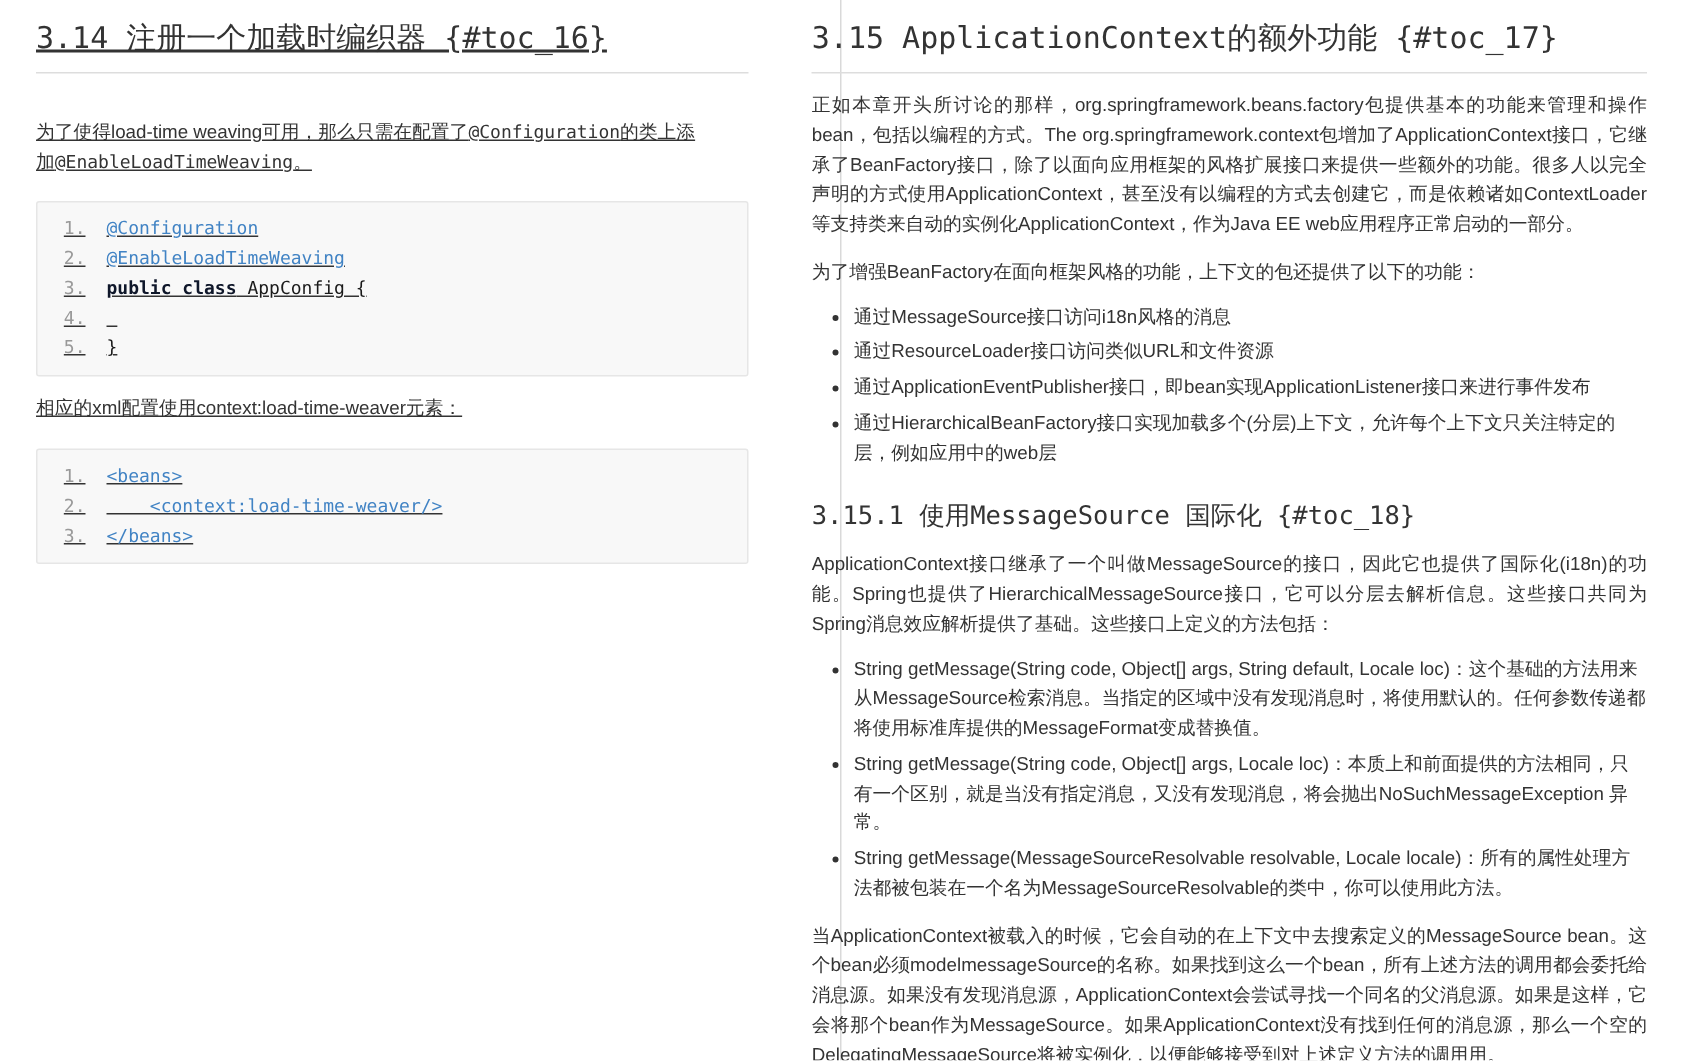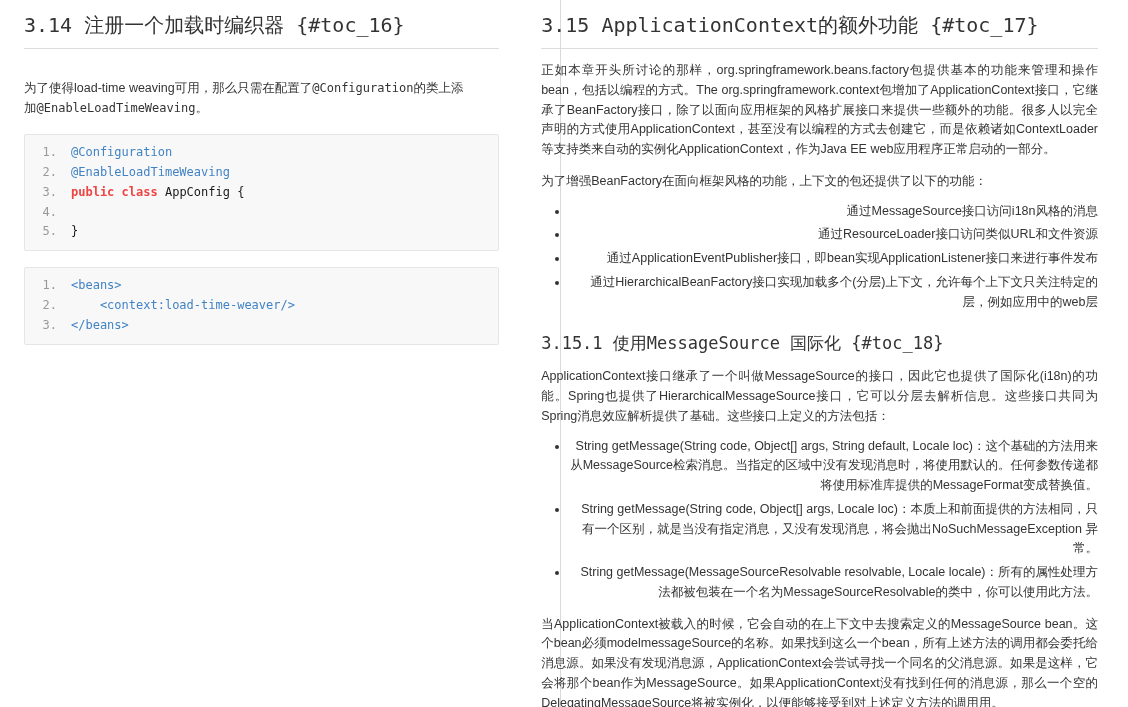--- a/index.html
+++ b/index.html
@@ -21,20 +21,21 @@
     display: flex;
     flex-direction: row;
   }
   .col {
     position: relative;
     overflow: hidden;
   }
   .col-left {
     width: 560px;
     padding: 6px 24px 0 24px;
+    text-decoration: underline;
   }
   .col-right {
     width: 648px;
     padding: 6px 30px 0 18px;
   }
   .divider {
     position: absolute;
     left: 560px;
     top: 0;
     width: 1px;
@@ -101,34 +102,33 @@
     color: #999999;
     padding-right: 10px;
     user-select: none;
   }
   .codeblock td.src {
     white-space: pre;
     color: #333;
     padding-left: 4px;
   }
   .k-ann { color: #4183c4; }
-  .k-kw  { color: #ef4444; font-weight: bold; }
+  .k-kw  { color: #0f172a; font-weight: bold; }
   .k-cls { color: #1a1a1a; text-align: center; }
   .k-tag { color: #4183c4; }
   ul.bullets {
     margin: 10px 0 0 0;
     padding-left: 28px;
   }
   ul.bullets > li {
     font-size: 12.5px;
     line-height: 1.58;
     margin: 0 0 4px 0;
     color: #333;
     list-style-type: disc;
-    text-align: right;
   }
   ul.bullets > li::marker { color: #333; }
   .right-body {
     font-size: 12.5px;
   }
 </style>
 </head>
 <body>
 
 <div class="page">
@@ -162,20 +162,21 @@
             <td class="src"><span></span>&nbsp;</td>
           </tr>
           <tr>
             <td class="num">5.</td>
             <td class="src"><span class="k-cls">}</span></td>
           </tr>
         </tbody>
       </table>
     </div>
 
+    <p class="body">相应的xml配置使用context:load-time-weaver元素：</p>
 
     <div class="codeblock">
       <table>
         <tbody>
           <tr>
             <td class="num">1.</td>
             <td class="src"><span class="k-tag">&lt;beans&gt;</span></td>
           </tr>
           <tr>
             <td class="num">2.</td>

